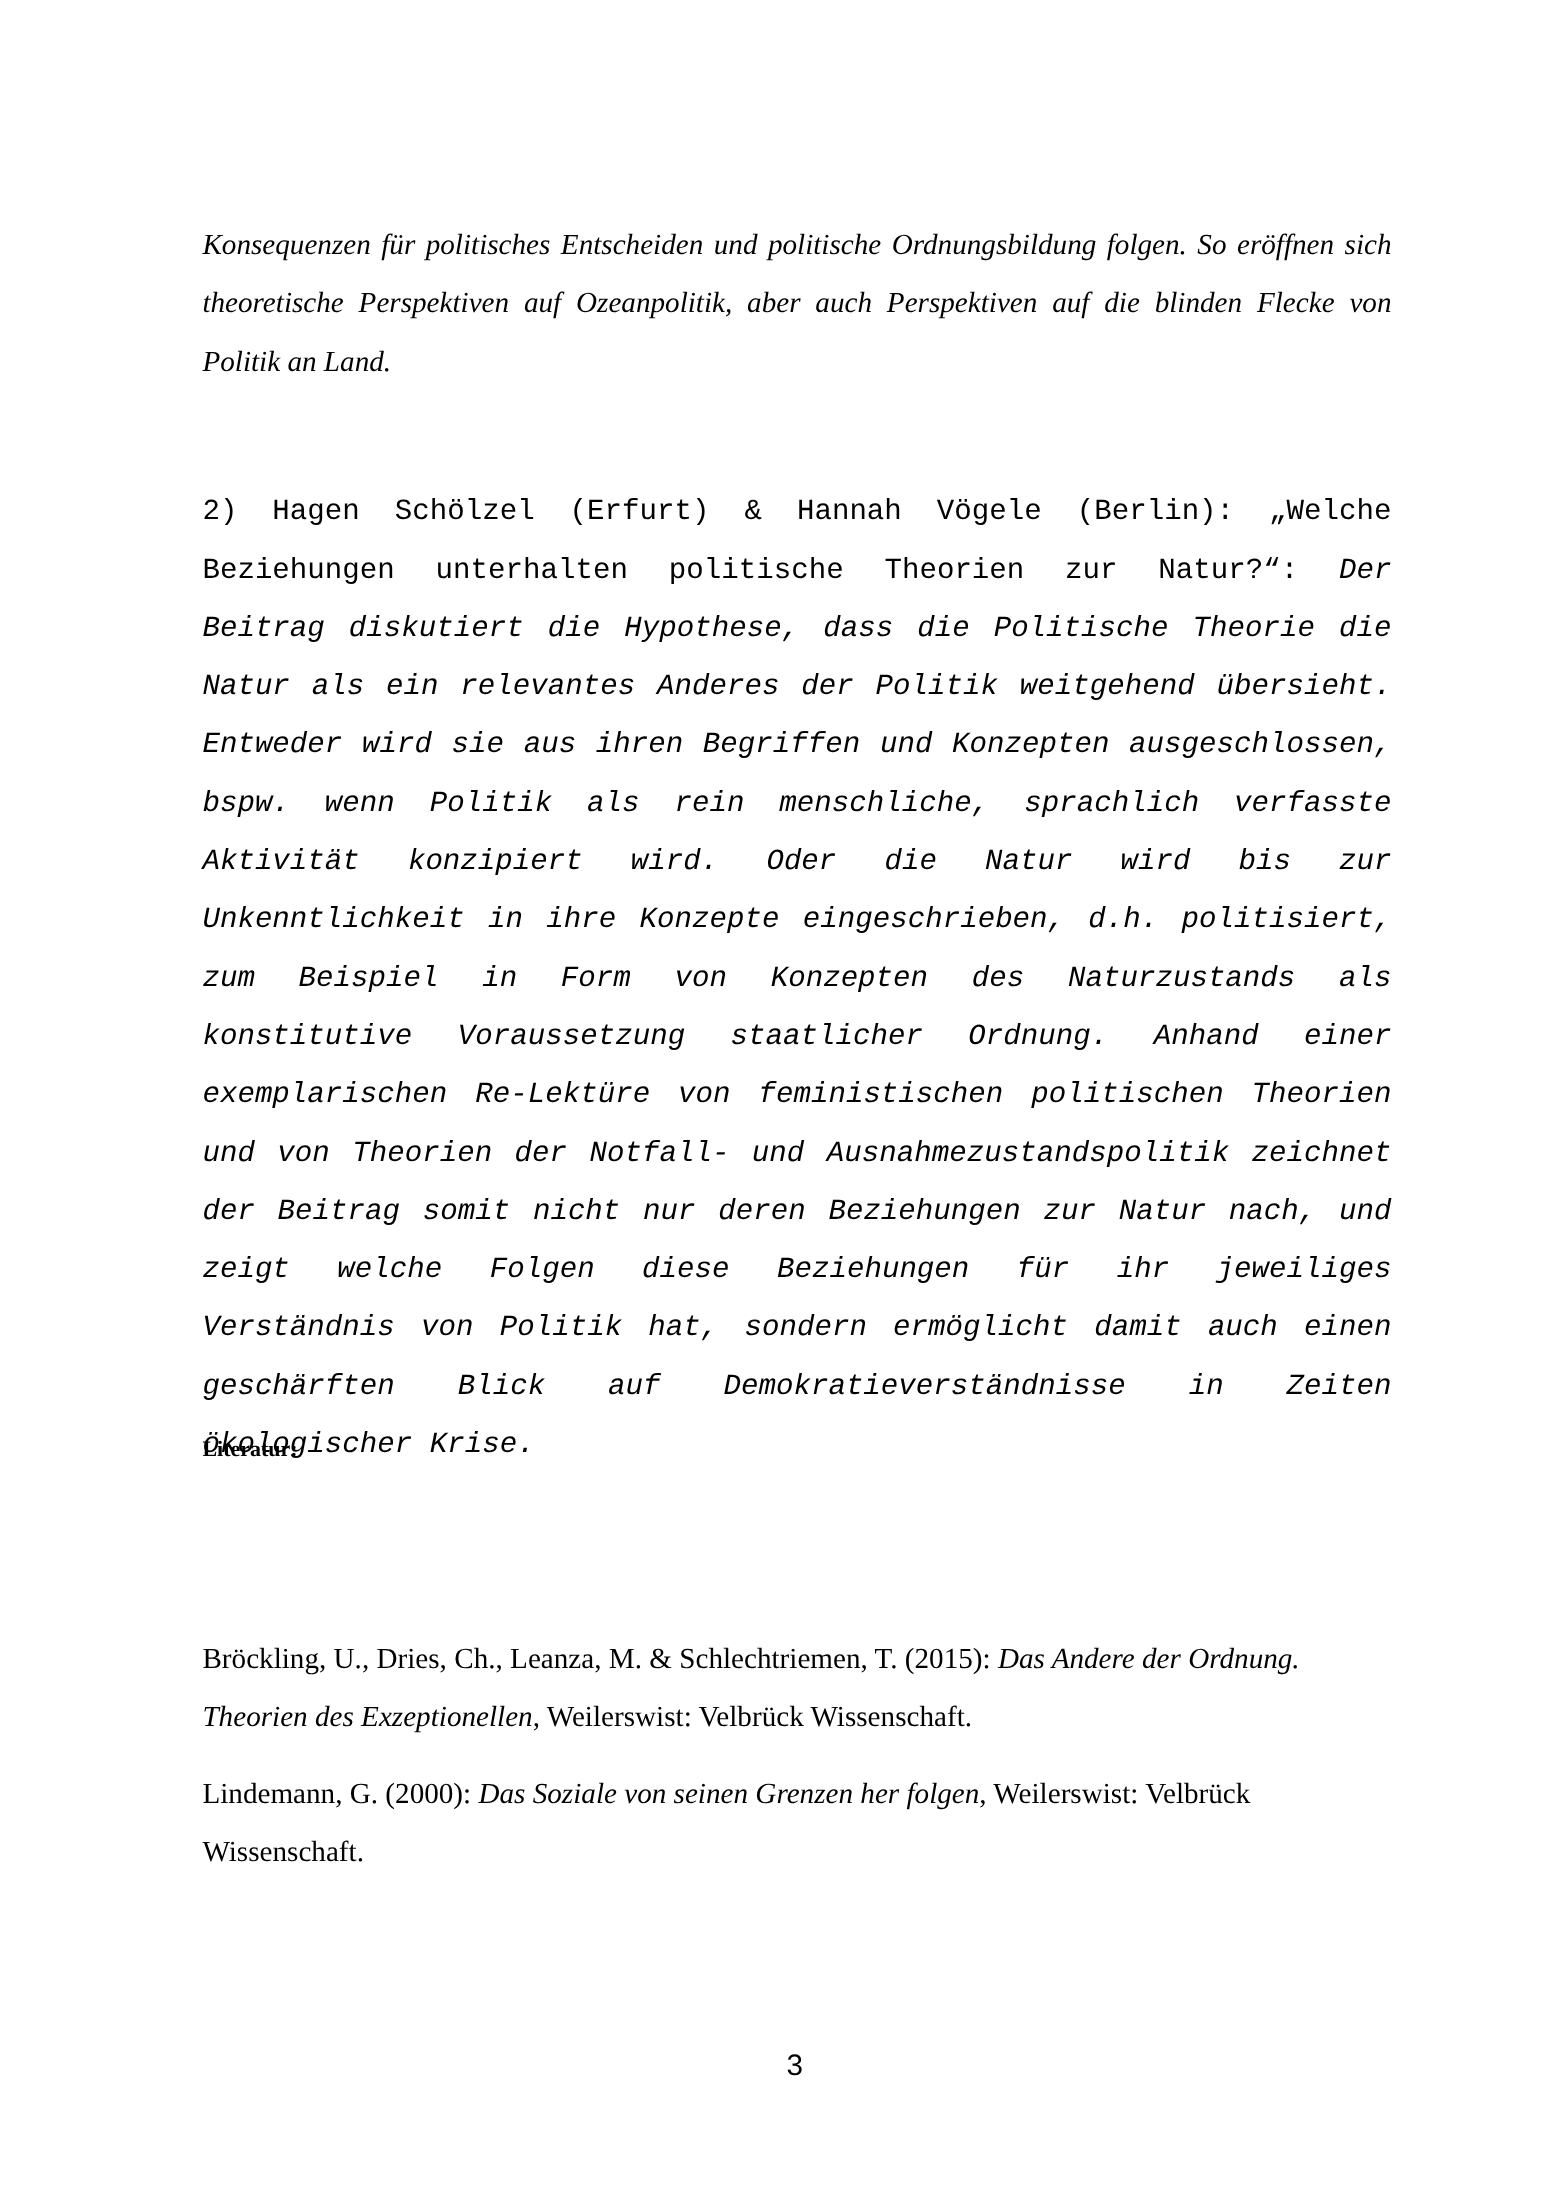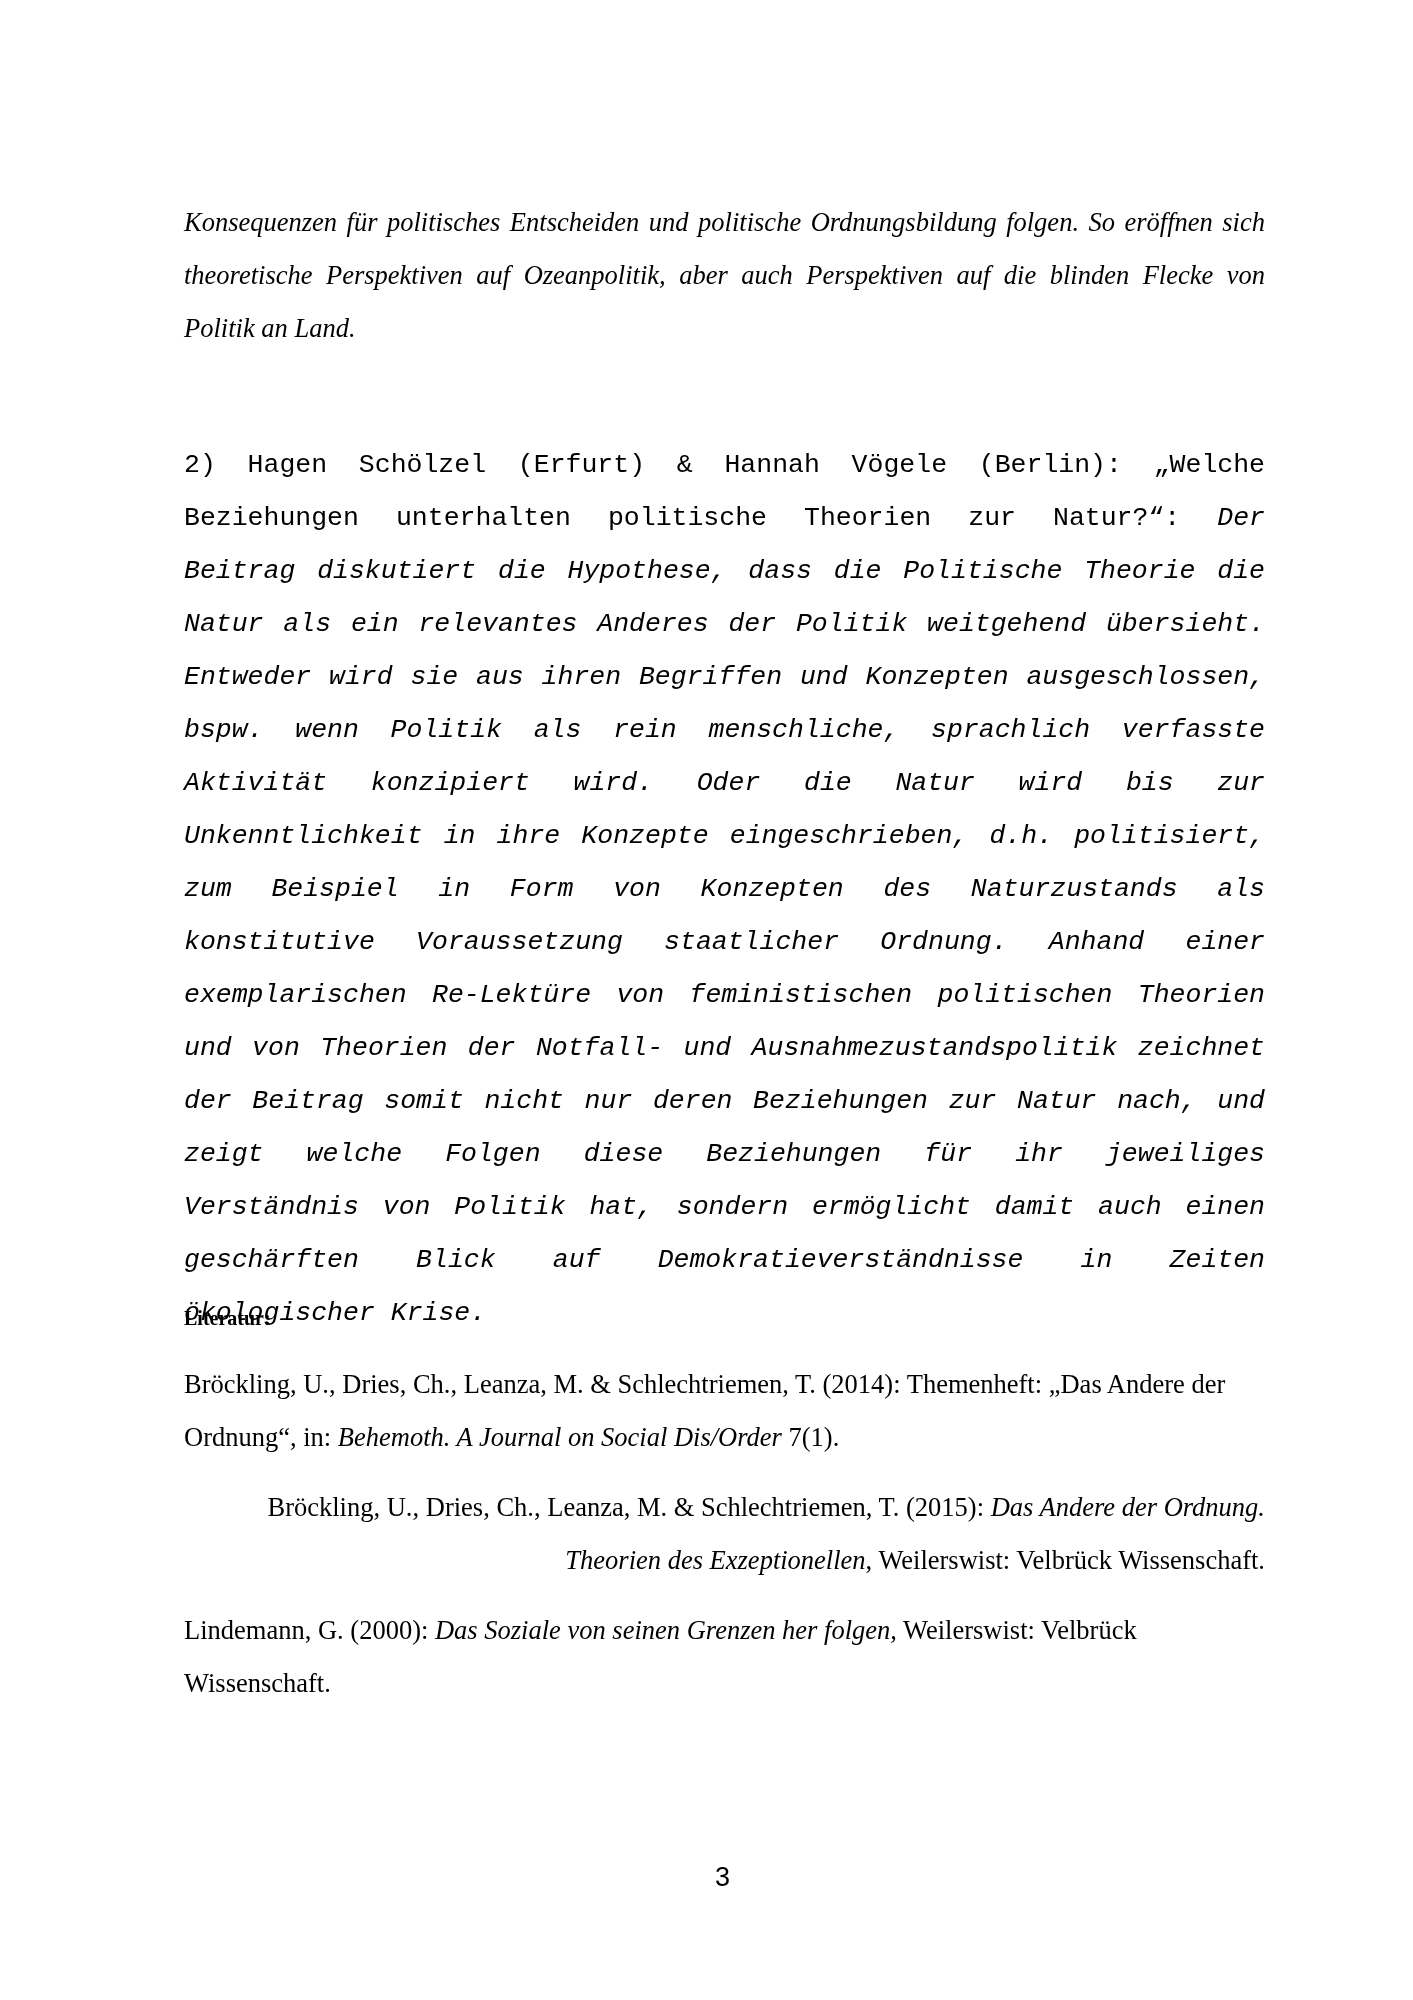--- a/index.html
+++ b/index.html
@@ -43,21 +43,21 @@
     }
     .ref {
       position: absolute;
       left: 168px;
       width: 1081px;
       font-size: 26.5px;
       line-height: 53px;
       text-align: left;
     }
     #ref-1 { top: 1358px; }
-    #ref-2 { top: 1481px; text-align: right; }
+    #ref-2 { top: 1481px; }
     #ref-3 { top: 1604px; }
     .page-number {
       position: absolute;
       left: 0;
       width: 1413px;
       top: 1862px;
       text-align: center;
       font-family: "Liberation Sans", sans-serif;
       font-size: 27px;
     }
@@ -73,21 +73,20 @@
 
   <p class="body-text" id="para-abstract-2" style="margin:0;font-family:Liberation Mono, monospace;">
     <span>2)</span>
     <span>Hagen Schölzel (Erfurt) &amp; Hannah Vögele (Berlin):</span>
     <span>„Welche Beziehungen unterhalten politische Theorien zur Natur?“:</span>
     <i>Der Beitrag diskutiert die Hypothese, dass die Politische Theorie die Natur als ein relevantes Anderes der Politik weitgehend übersieht. Entweder wird sie aus ihren Begriffen und Konzepten ausgeschlossen, bspw. wenn Politik als rein menschliche, sprachlich verfasste Aktivität konzipiert wird. Oder die Natur wird bis zur Unkenntlichkeit in ihre Konzepte eingeschrieben, d.h. politisiert, zum Beispiel in Form von Konzepten des Naturzustands als konstitutive Voraussetzung staatlicher Ordnung. Anhand einer exemplarischen Re-Lektüre von feministischen politischen Theorien und von Theorien der Notfall- und Ausnahmezustandspolitik zeichnet der Beitrag somit nicht nur deren Beziehungen zur Natur nach, und zeigt welche Folgen diese Beziehungen für ihr jeweiliges Verständnis von Politik hat, sondern ermöglicht damit auch einen geschärften Blick auf Demokratieverständnisse in Zeiten ökologischer Krise.</i>
   </p>
 
   <div class="heading">Literatur:</div>
 
-  <p class="ref" id="ref-1" style="margin:0;"><span>Bröckling, U., Dries, Ch., Leanza, M. &amp; Schlechtriemen, T. (2014): Themenheft: „Das Andere der Ordnung“, in: </span><i>Behemoth. A Journal on Social Dis/Order</i><span> 7(1).</span></p>
 
   <p class="ref" id="ref-2" style="margin:0;"><span>Bröckling, U., Dries, Ch., Leanza, M. &amp; Schlechtriemen, T. (2015): </span><i>Das Andere der Ordnung. Theorien des Exzeptionellen</i><span>, Weilerswist: Velbrück Wissenschaft.</span></p>
 
   <p class="ref" id="ref-3" style="margin:0;"><span>Lindemann, G. (2000): </span><i>Das Soziale von seinen Grenzen her folgen</i><span>, Weilerswist: Velbrück Wissenschaft.</span></p>
 
   <div class="page-number">3</div>
 
 </div>
 
 </body></html>

